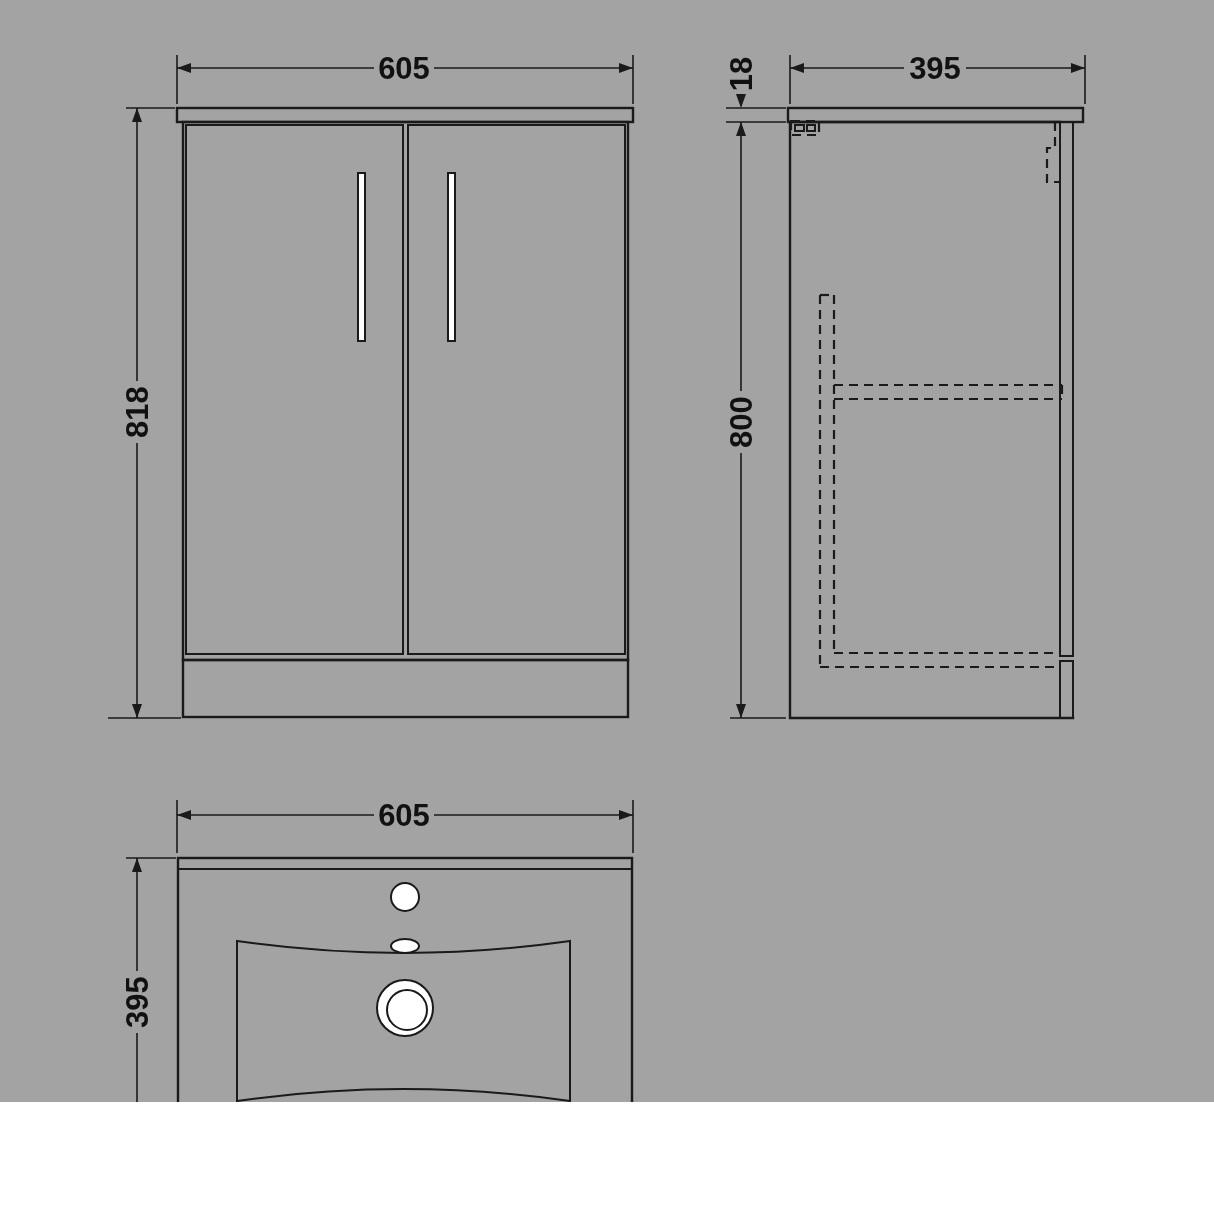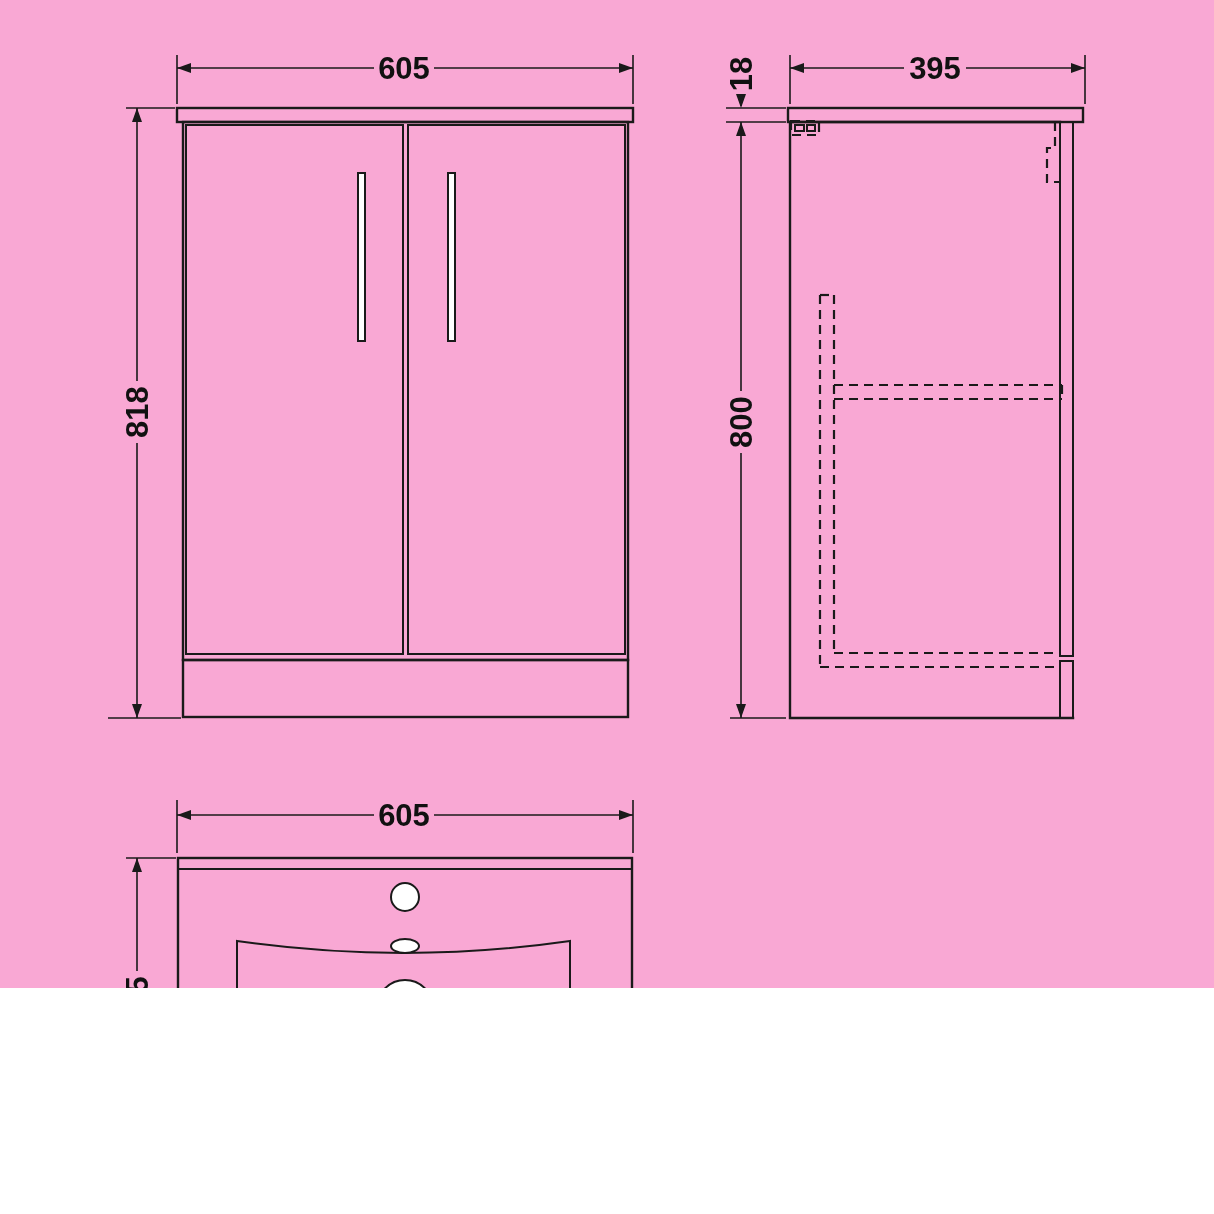--- a/index.html
+++ b/index.html
@@ -1,19 +1,19 @@
 <!DOCTYPE html>
 <html><head>
 <meta charset="utf-8">
 <style>
   html,body{margin:0;padding:0;background:#ffffff;}
   .stage{
     position:relative;
-    width:1214px;height:988px;
-    background:#f9a8d4;
+    width:1214px;height:1102px;
+    background:#a3a3a3;
     font-family:"Liberation Sans", sans-serif;
   }
   svg{display:block;}
   text.dim{
     font-family:"Liberation Sans", sans-serif;
     font-weight:bold;
     font-size:31px;
     fill:#111111;
   }
   .ln  {stroke:#1a1a1a;stroke-width:2.4;fill:none;stroke-linecap:square;}

